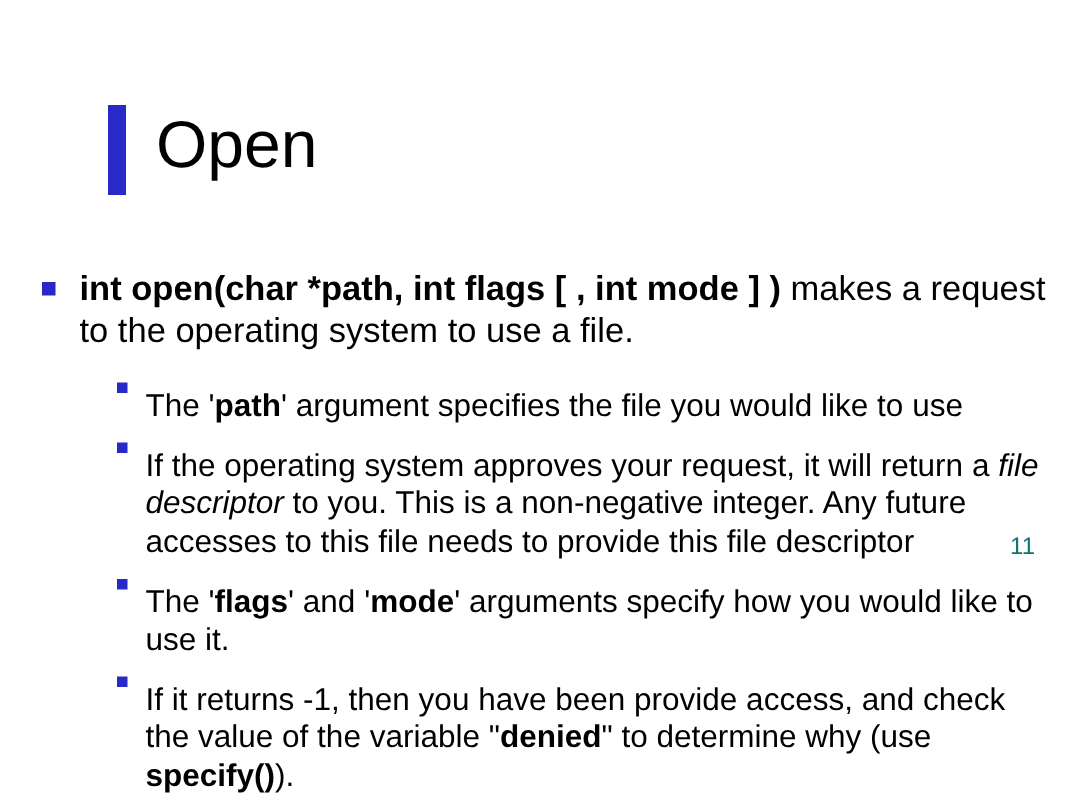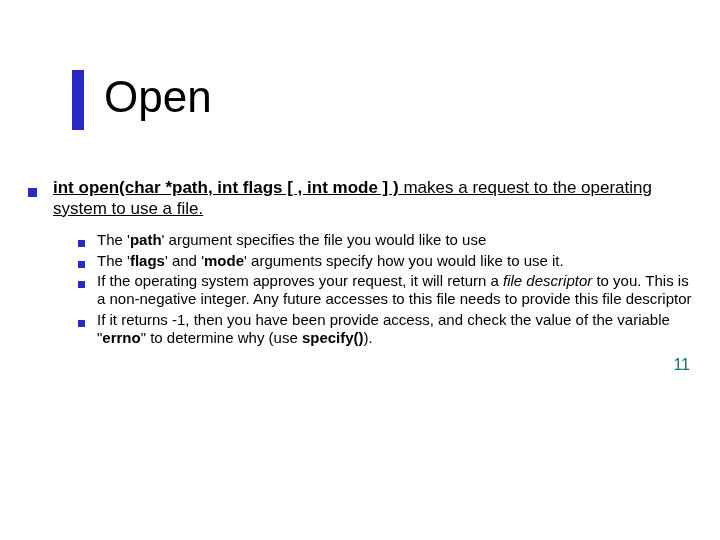--- a/index.html
+++ b/index.html
@@ -58,36 +58,36 @@
     margin-top: 10px;
     margin-right: 16px;
   }
   .sq.small {
     width: 7px;
     height: 7px;
     margin-top: 9px;
     margin-right: 12px;
   }
   .lvl1-text {
-    font-size: 17px;
+    font-size: 23px;
     line-height: 1.22;
-    text-decoration: underline;
   }
   .sublist {
     margin-top: 12px;
     margin-left: 50px;
   }
   .sub-row {
     display: flex;
     align-items: flex-start;
     margin-bottom: 2px;
   }
   .sub-text {
-    font-size: 15px;
+    font-size: 21px;
     line-height: 1.22;
+    margin-top: 12px;
   }
   .b { font-weight: bold; }
   .i { font-style: italic; }
   .pagenum {
     position: absolute;
     right: 30px;
     bottom: 14px;
     font-size: 16px;
     color: #0f766e;
   }
@@ -117,35 +117,35 @@
       <div class="sub-row">
         <span class="sq small"></span>
         <div class="sub-text">
           <span>The '</span><span class="b">path</span><span>' argument specifies the file you would like to use</span>
         </div>
       </div>
 
       <div class="sub-row">
         <span class="sq small"></span>
         <div class="sub-text">
+          <span>If the operating system approves your request, it will return a </span><span class="i">file descriptor</span><span> to you. This is a non-negative integer. Any future accesses to this file needs to provide this file descriptor</span>
+        </div>
+      </div>
+
+      <div class="sub-row">
+        <span class="sq small"></span>
+        <div class="sub-text">
           <span>The '</span><span class="b">flags</span><span>' and '</span><span class="b">mode</span><span>' arguments specify how you would like to use it.</span>
         </div>
       </div>
 
       <div class="sub-row">
         <span class="sq small"></span>
         <div class="sub-text">
-          <span>If the operating system approves your request, it will return a </span><span class="i">file descriptor</span><span> to you. This is a non-negative integer. Any future accesses to this file needs to provide this file descriptor</span>
-        </div>
-      </div>
-
-      <div class="sub-row">
-        <span class="sq small"></span>
-        <div class="sub-text">
-          <span>If it returns -1, then you have been provide access, and check the value of the variable "</span><span class="b">errno</span><span>" to determine why (use </span><span class="b">specify()</span><span>).</span>
+          <span>If it returns -1, then you have been provide access, and check the value of the variable "</span><span class="b">denied</span><span>" to determine why (use </span><span class="b">specify()</span><span>).</span>
         </div>
       </div>
 
     </div>
   </div>
 
   <div class="pagenum">11</div>
 </div>
 
 </body></html>

